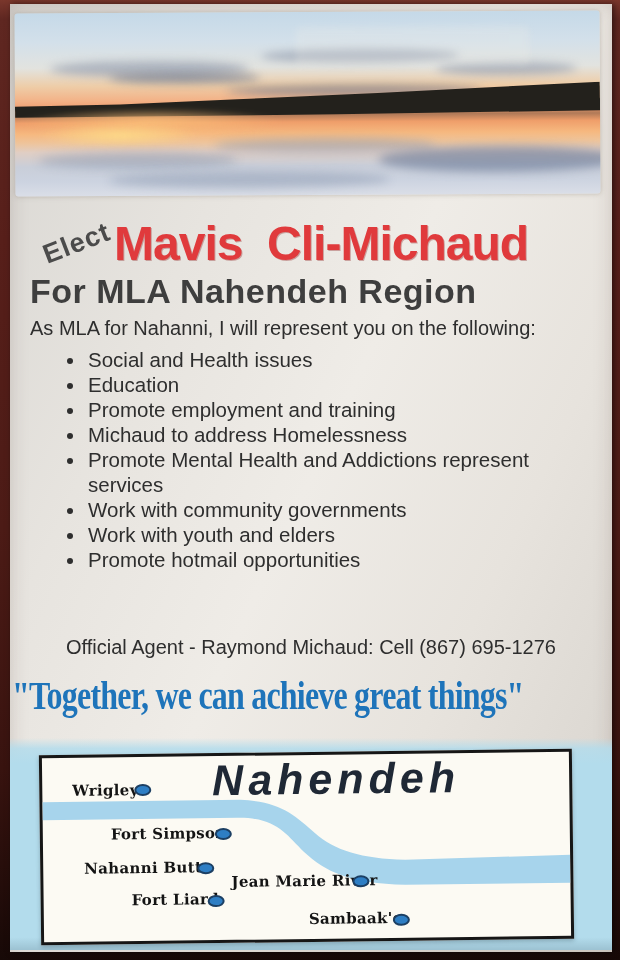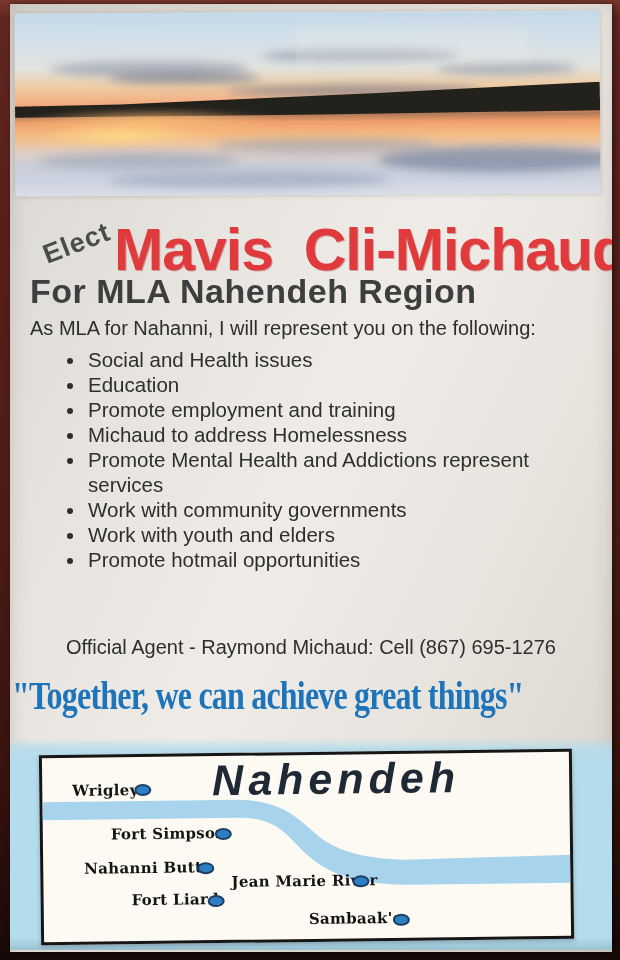--- a/index.html
+++ b/index.html
@@ -34,21 +34,21 @@
     position:absolute;left:0;top:0;width:100%;height:100%;background:#23211c;
     clip-path:polygon(0 51%,18% 50%,38% 47.5%,62% 44.5%,82% 41.5%,100% 39%,100% 54.5%,55% 56%,0 57%);
   }
   
   .elect{
     position:absolute;left:32px;top:224px;transform:rotate(-21deg);
     font-size:27px;font-weight:bold;color:#4b4b4b;letter-spacing:1px;
   }
   .candidate{
     position:absolute;left:104px;top:212px;width:500px;
-    font-size:59px;font-weight:bold;color:#e03a3c;letter-spacing:-1px;
+    font-size:48px;font-weight:bold;color:#e03a3c;letter-spacing:-1px;
     text-shadow:1px 1px 0 rgba(140,30,30,.35);white-space:pre;
   }
   .office{
     position:absolute;left:20px;top:268px;width:580px;
     font-size:34px;font-weight:bold;color:#3e3e3e;letter-spacing:.5px;
   }
   
   .intro{position:absolute;left:20px;top:313px;width:575px;font-size:20px;color:#2e2e2e;}
   ul.platform{
     position:absolute;left:72px;top:339px;width:520px;margin:4px;padding:0;

